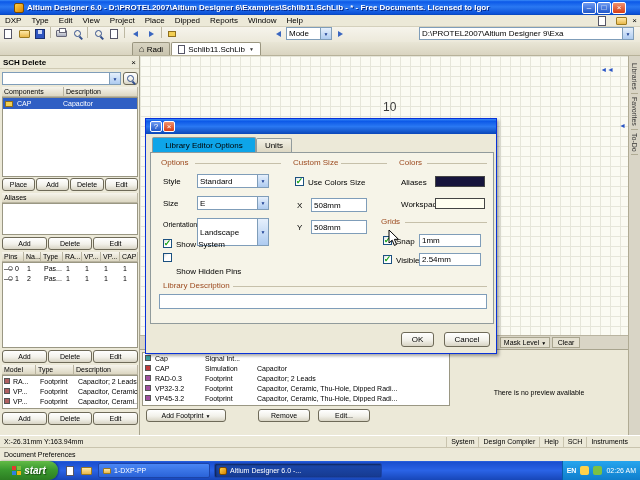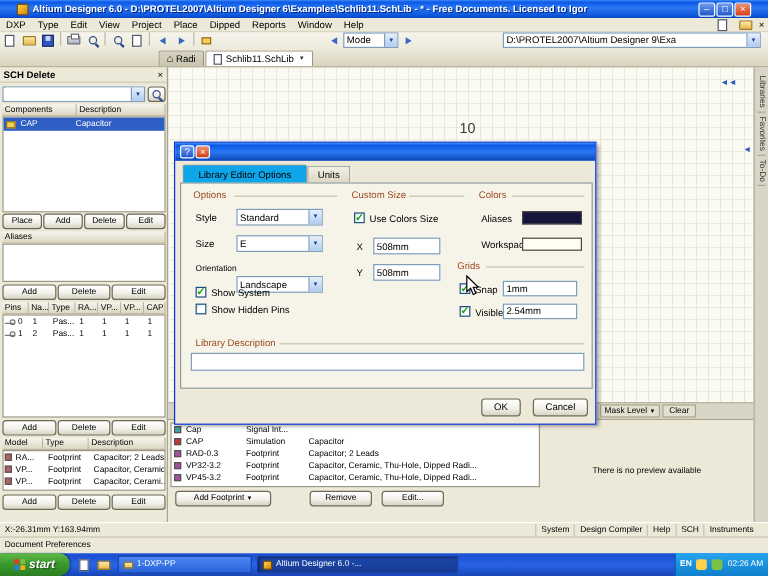--- a/index.html
+++ b/index.html
@@ -366,28 +366,28 @@
     <div class="combo" style="position:absolute;left:46px;top:21px;width:72px;height:14px">
       <span class="val">Standard</span>
       <span class="dd">▼</span>
     </div>
     <span class="dlbl" style="left:12px;top:46px">Size</span>
     <div class="combo" style="position:absolute;left:46px;top:43px;width:72px;height:14px">
       <span class="val">E</span>
       <span class="dd">▼</span>
     </div>
     <span class="dlbl" style="left:12px;top:68px;font-size:7px">Orientation</span>
-    <div class="combo" style="position:absolute;left:46px;top:77px;width:72px;height:14px">
+    <div class="combo" style="position:absolute;left:46px;top:65px;width:72px;height:28px">
       <span class="val">Landscape</span>
       <span class="dd">▼</span>
     </div>
     <span class="cb checked" style="position:absolute;left:12px;top:86px"></span>
     <span class="dlbl" style="left:25px;top:87px">Show System</span>
     <span class="cb" style="position:absolute;left:12px;top:100px"></span>
-    <span class="dlbl" style="left:25px;top:101px">Show Hidden Pins</span>
+    <span class="dlbl" style="left:25px;top:114px">Show Hidden Pins</span>
 
     <span class="gcap" style="position:absolute;left:142px;top:5px">Custom Size</span>
     <div class="gline" style="position:absolute;left:190px;top:10px;width:46px"></div>
     <span class="cb checked" style="position:absolute;left:144px;top:24px"></span>
     <span class="dlbl" style="left:157px;top:25px">Use Colors Size</span>
     <span class="dlbl" style="left:146px;top:48px">X</span>
     <div style="position:absolute;left:160px;top:45px;width:56px;height:14px"><input class="tfield" value="508mm" style=""></div>
     <span class="dlbl" style="left:146px;top:70px">Y</span>
     <div style="position:absolute;left:160px;top:67px;width:56px;height:14px"><input class="tfield" value="508mm" style=""></div>
 

